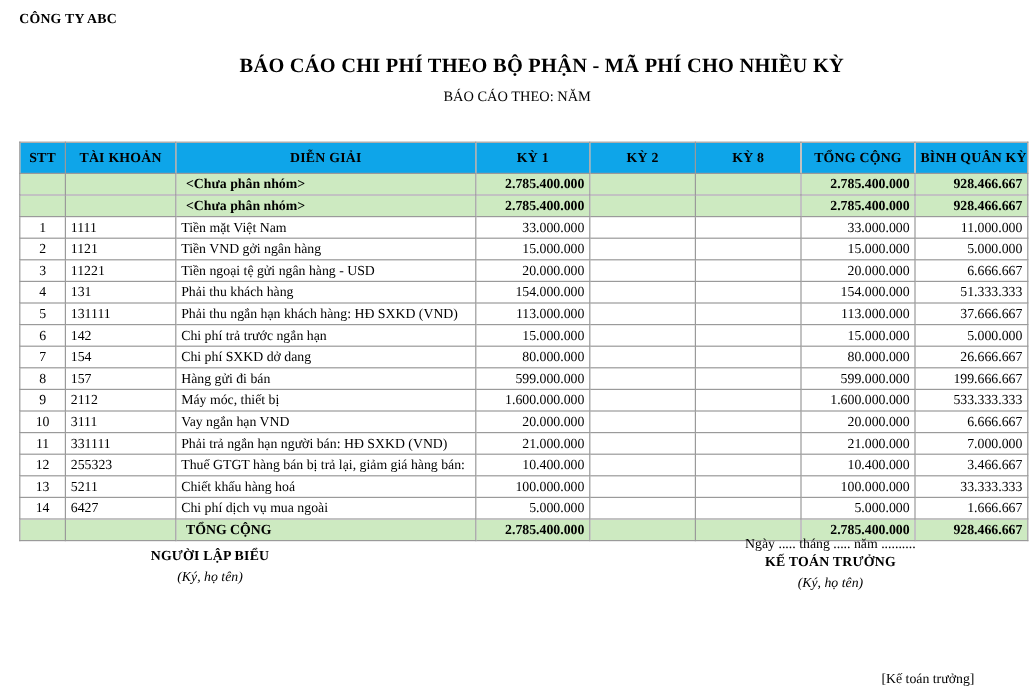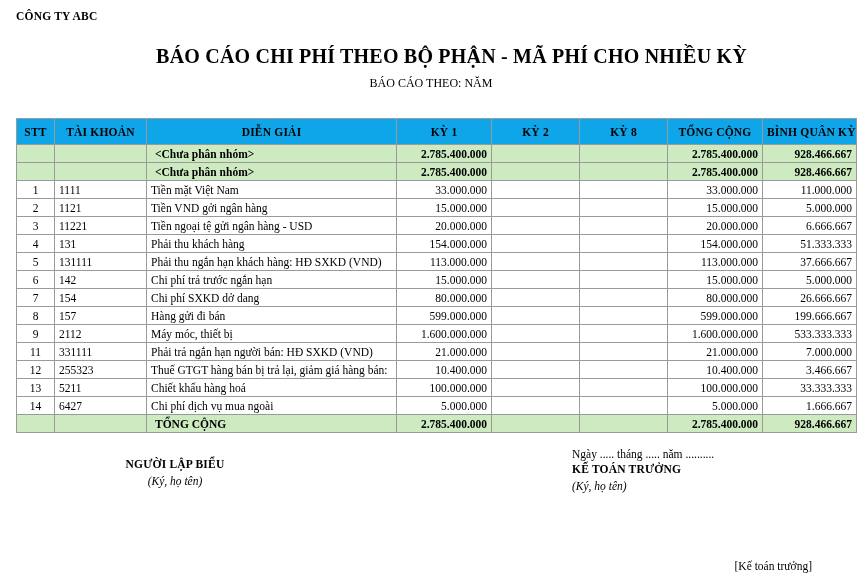--- a/index.html
+++ b/index.html
@@ -29,21 +29,21 @@
     letter-spacing: 0.2px;
   }
   .titles {
     position: absolute;
     left: 0;
     top: 45px;
     width: 862px;
     text-align: center;
   }
   .main-title {
-    font-size: 20px;
+    font-size: 17px;
     font-weight: bold;
     letter-spacing: 0.2px;
     padding-left: 41px;
   }
   .sub-title {
     font-size: 12px;
     margin-top: 8px;
   }
   .sub-title2 {
     font-size: 12px;
@@ -112,20 +112,21 @@
     left: 60px;
     top: 10px;
     width: 230px;
     text-align: center;
   }
   .sig-right {
     position: absolute;
     right: 50px;
     top: 0px;
     width: 240px;
+    text-align: center;
   }
   .sig-title {
     font-weight: bold;
     letter-spacing: 0.2px;
   }
   .sig-sub {
     font-style: italic;
     margin-top: 5px;
     font-size: 11.5px;
   }
@@ -282,20 +283,30 @@
             <td class="center">9</td>
             <td class="left">2112</td>
             <td class="left">Máy móc, thiết bị</td>
             <td class="num">1.600.000.000</td>
             <td class="num"></td>
             <td class="num"></td>
             <td class="num">1.600.000.000</td>
             <td class="num">533.333.333</td>
           </tr>
           <tr>
+            <td class="center">10</td>
+            <td class="left">3111</td>
+            <td class="left">Vay ngắn hạn VND</td>
+            <td class="num">20.000.000</td>
+            <td class="num"></td>
+            <td class="num"></td>
+            <td class="num">20.000.000</td>
+            <td class="num">6.666.667</td>
+          </tr>
+          <tr>
             <td class="center">11</td>
             <td class="left">331111</td>
             <td class="left">Phải trả ngắn hạn người bán: HĐ SXKD (VND)</td>
             <td class="num">21.000.000</td>
             <td class="num"></td>
             <td class="num"></td>
             <td class="num">21.000.000</td>
             <td class="num">7.000.000</td>
           </tr>
           <tr>

